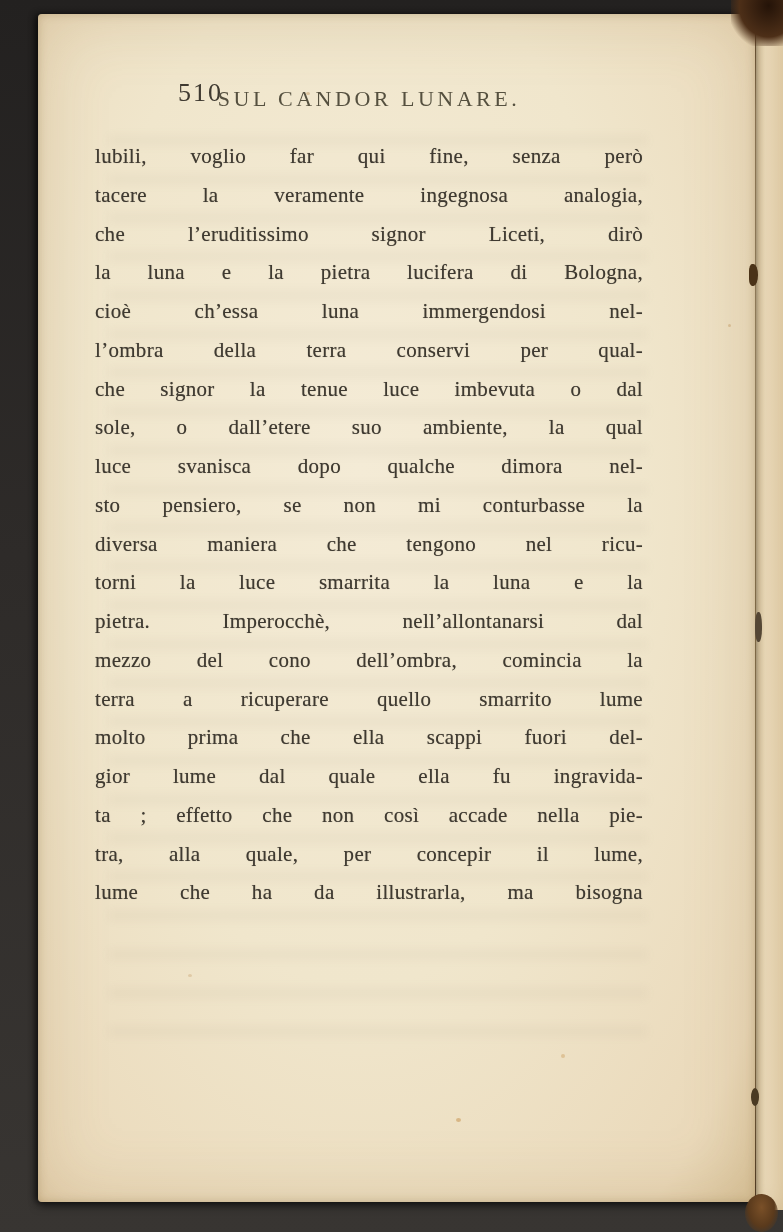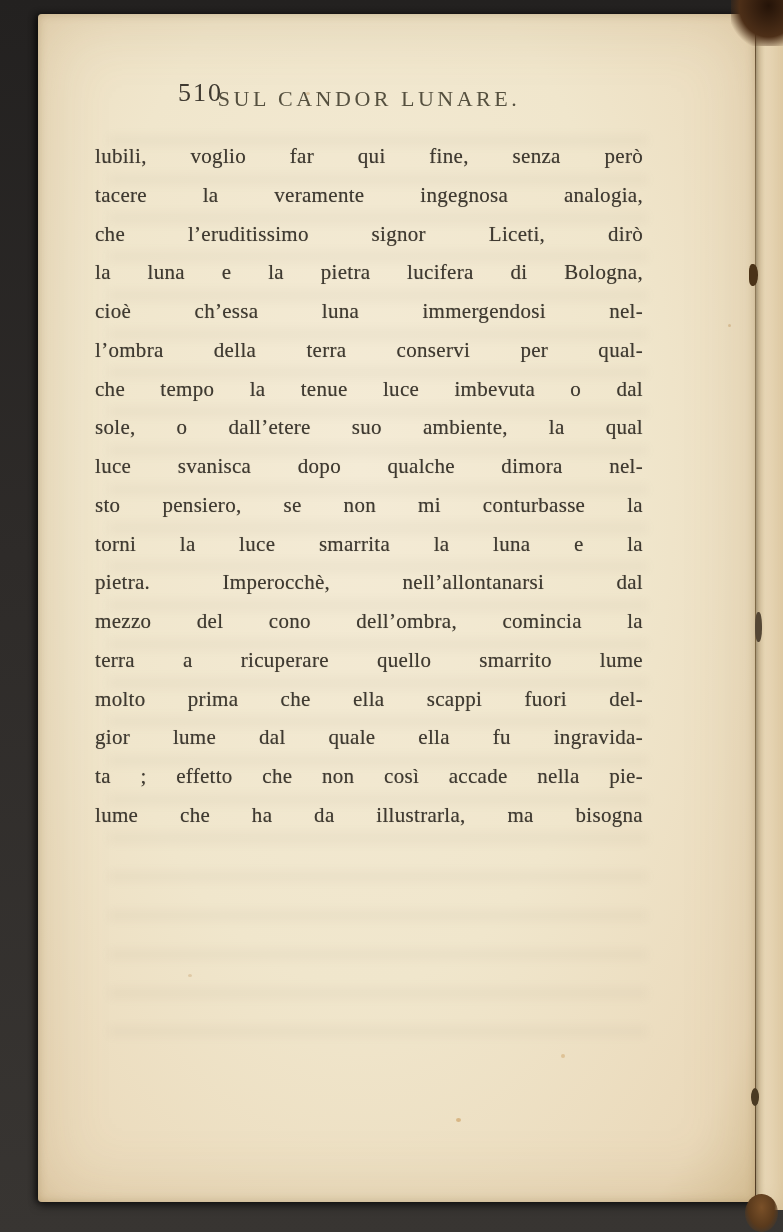--- a/index.html
+++ b/index.html
@@ -124,31 +124,33 @@
   <div class="page-number">510</div>
   <div class="running-header">SUL CANDOR LUNARE.</div>
 
   <div class="text-block">
       <div class="text-line">lubili, voglio far qui fine, senza però</div>
       <div class="text-line">tacere la veramente ingegnosa analogia,</div>
       <div class="text-line">che l’eruditissimo signor Liceti, dirò</div>
       <div class="text-line">la luna e la pietra lucifera di Bologna,</div>
       <div class="text-line">cioè ch’essa luna immergendosi nel-</div>
       <div class="text-line">l’ombra della terra conservi per qual-</div>
-      <div class="text-line">che tempo la tenue luce imbevuta o dal</div>
+      <div class="text-line">che signor la tenue luce imbevuta o dal</div>
       <div class="text-line">sole, o dall’etere suo ambiente, la qual</div>
       <div class="text-line">luce svanisca dopo qualche dimora nel-</div>
       <div class="text-line">sto pensiero, se non mi conturbasse la</div>
+      <div class="text-line">diversa maniera che tengono nel ricu-</div>
       <div class="text-line">torni la luce smarrita la luna e la</div>
       <div class="text-line">pietra. Imperocchè, nell’allontanarsi dal</div>
       <div class="text-line">mezzo del cono dell’ombra, comincia la</div>
       <div class="text-line">terra a ricuperare quello smarrito lume</div>
       <div class="text-line">molto prima che ella scappi fuori del-</div>
       <div class="text-line">gior lume dal quale ella fu ingravida-</div>
       <div class="text-line">ta ; effetto che non così accade nella pie-</div>
+      <div class="text-line">tra, alla quale, per concepir il lume,</div>
       <div class="text-line">lume che ha da illustrarla, ma bisogna</div>
     </div>
 
   <div class="fox-speck s1"></div>
   <div class="fox-speck s2"></div>
   <div class="fox-speck s3"></div>
   <div class="fox-speck s4"></div>
   <div class="fox-speck s5"></div>
 </div>
 

